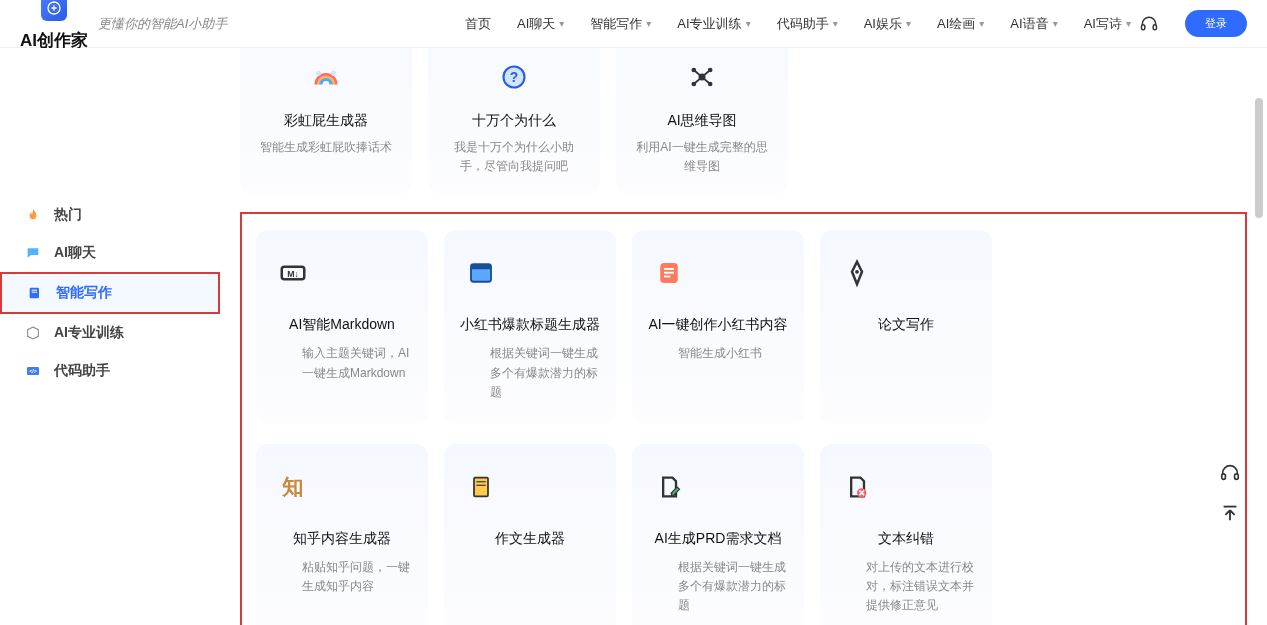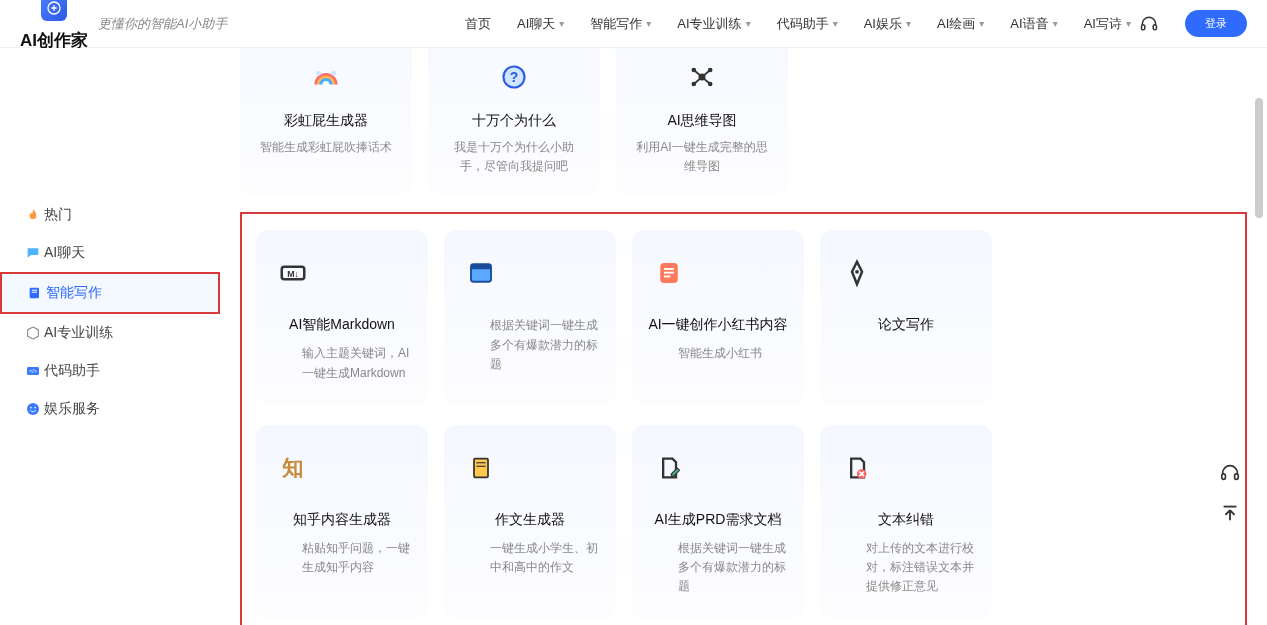--- a/index.html
+++ b/index.html
@@ -12,21 +12,21 @@
 .tagline { font-size: 13px; color: #888; margin-right: 20px; font-style: italic; }
 .nav { display: flex; gap: 26px; flex: 1; justify-content: flex-end; }
 .nav-item { font-size: 13px; color: #333; cursor: pointer; display: flex; align-items: center; gap: 4px; }
 .nav-item .chev { font-size: 10px; color: #999; }
 .headphone-icon { width: 20px; height: 20px; color: #333; margin-right: 18px; cursor:pointer; }
 .login-btn { background: #2f6bff; color: #fff; border: none; border-radius: 16px; padding: 6px 20px; font-size: 11px; cursor: pointer; }
 
 .body-area { display: flex; height: calc(625px - 48px); }
 .sidebar { width: 220px; padding: 18px 0 0 0; background: #fff; }
 .side-gap { height: 130px; }
-.side-item { display: flex; align-items: center; gap: 2px; padding: 10px 24px; font-size: 14px; color: #444; cursor: pointer; }
+.side-item { display: flex; align-items: center; gap: 12px; padding: 10px 24px; font-size: 14px; color: #444; cursor: pointer; font-weight: bold; }
 .side-item.active { color: #2f6bff; background: #f4f8ff; }
 .side-item.active.boxed { border: 2px solid #d83a3a; }
 .side-icon { width: 18px; height: 18px; display: inline-flex; align-items:center; justify-content:center; }
 
 .content { flex: 1; padding: 0 20px 20px 20px; overflow: hidden; position: relative; }
 .row { display: flex; gap: 16px; }
 .row.top { margin-top: -10px; }
 .card { width: 172px; background: linear-gradient(180deg,#f6f9ff,#fdfdff); border-radius: 12px; padding: 18px 16px; text-align: center; }
 .card-icon { width: 42px; height: 42px; margin: 0 auto 14px; display:flex; align-items:center; justify-content:center; border-radius: 10px; }
 .card-title { font-size: 14px; font-weight: 400; color: #111; margin-bottom: 8px; }
@@ -147,31 +147,20 @@
         </div>
         <div class="side-item">
           <span class="side-icon">
             <svg width="16" height="16" viewBox="0 0 24 24">
               <rect x="3" y="6" width="18" height="12" rx="2" fill="#3b7bff"></rect>
               <text x="12" y="15" font-size="8" fill="#fff" text-anchor="middle">&lt;/&gt;</text>
             </svg>
           </span>
           <span>代码助手</span>
         </div>
-        <div class="side-item">
-          <span class="side-icon">
-            <svg width="16" height="16" viewBox="0 0 24 24">
-              <circle cx="12" cy="12" r="9" fill="#3b7bff"></circle>
-              <circle cx="9" cy="10" r="1.2" fill="#fff"></circle>
-              <circle cx="15" cy="10" r="1.2" fill="#fff"></circle>
-              <path d="M8 14c1 1.5 2.5 2 4 2s3-.5 4-2" stroke="#fff" stroke-width="1.5" fill="none"></path>
-            </svg>
-          </span>
-          <span>娱乐服务</span>
-        </div>
       </div>
   </div>
 
   <div class="content">
     <div class="row top" id="top-row">
         <div class="card">
           <div class="card-icon">
             <svg width="30" height="30" viewBox="0 0 24 24">
               <path d="M4 18a8 8 0 0116 0" stroke="#ff6b6b" stroke-width="2.5" fill="none"></path>
               <path d="M6 18a6 6 0 0112 0" stroke="#ffb84d" stroke-width="2.5" fill="none"></path>
@@ -220,20 +209,21 @@
             <div class="card-title">AI智能Markdown</div>
             <div class="card-desc">输入主题关键词，AI一键生成Markdown</div>
           </div>
           <div class="gcard">
             <div class="card-icon">
               <svg width="30" height="30" viewBox="0 0 24 24">
                 <rect x="4" y="5" width="16" height="14" rx="2" fill="#5aa9ff" stroke="#1a4d99" stroke-width="1.5"></rect>
                 <rect x="4" y="5" width="16" height="4" fill="#1a4d99"></rect>
               </svg>
             </div>
+            <div class="card-title">小红书爆款标题生成器</div>
             <div class="card-desc">根据关键词一键生成多个有爆款潜力的标题</div>
           </div>
           <div class="gcard">
             <div class="card-icon">
               <svg width="30" height="30" viewBox="0 0 24 24">
                 <rect x="5" y="4" width="14" height="16" rx="3" fill="#ff7a5c"></rect>
                 <rect x="8" y="8" width="8" height="1.5" fill="#fff"></rect>
                 <rect x="8" y="11" width="8" height="1.5" fill="#fff"></rect>
                 <rect x="8" y="14" width="5" height="1.5" fill="#fff"></rect>
               </svg>
@@ -263,21 +253,20 @@
           </div>
           <div class="gcard">
             <div class="card-icon">
               <svg width="28" height="28" viewBox="0 0 24 24">
                 <rect x="6" y="4" width="12" height="16" rx="1" fill="#ffc94d" stroke="#333" stroke-width="1.5"></rect>
                 <rect x="8" y="7" width="8" height="1" fill="#333"></rect>
                 <rect x="8" y="10" width="8" height="1" fill="#333"></rect>
               </svg>
             </div>
             <div class="card-title">作文生成器</div>
-            <div class="card-desc">一键生成小学生、初中和高中的作文</div>
           </div>
           <div class="gcard">
             <div class="card-icon">
               <svg width="28" height="28" viewBox="0 0 24 24">
                 <path d="M7 4h8l3 3v13H7V4z" fill="none" stroke="#333" stroke-width="2"></path>
                 <path d="M14 17l5-5 2 2-5 5-2 .5.5-2.5z" fill="#4caf87" stroke="#333" stroke-width="1"></path>
               </svg>
             </div>
             <div class="card-title">AI生成PRD需求文档</div>
             <div class="card-desc">根据关键词一键生成多个有爆款潜力的标题</div>

